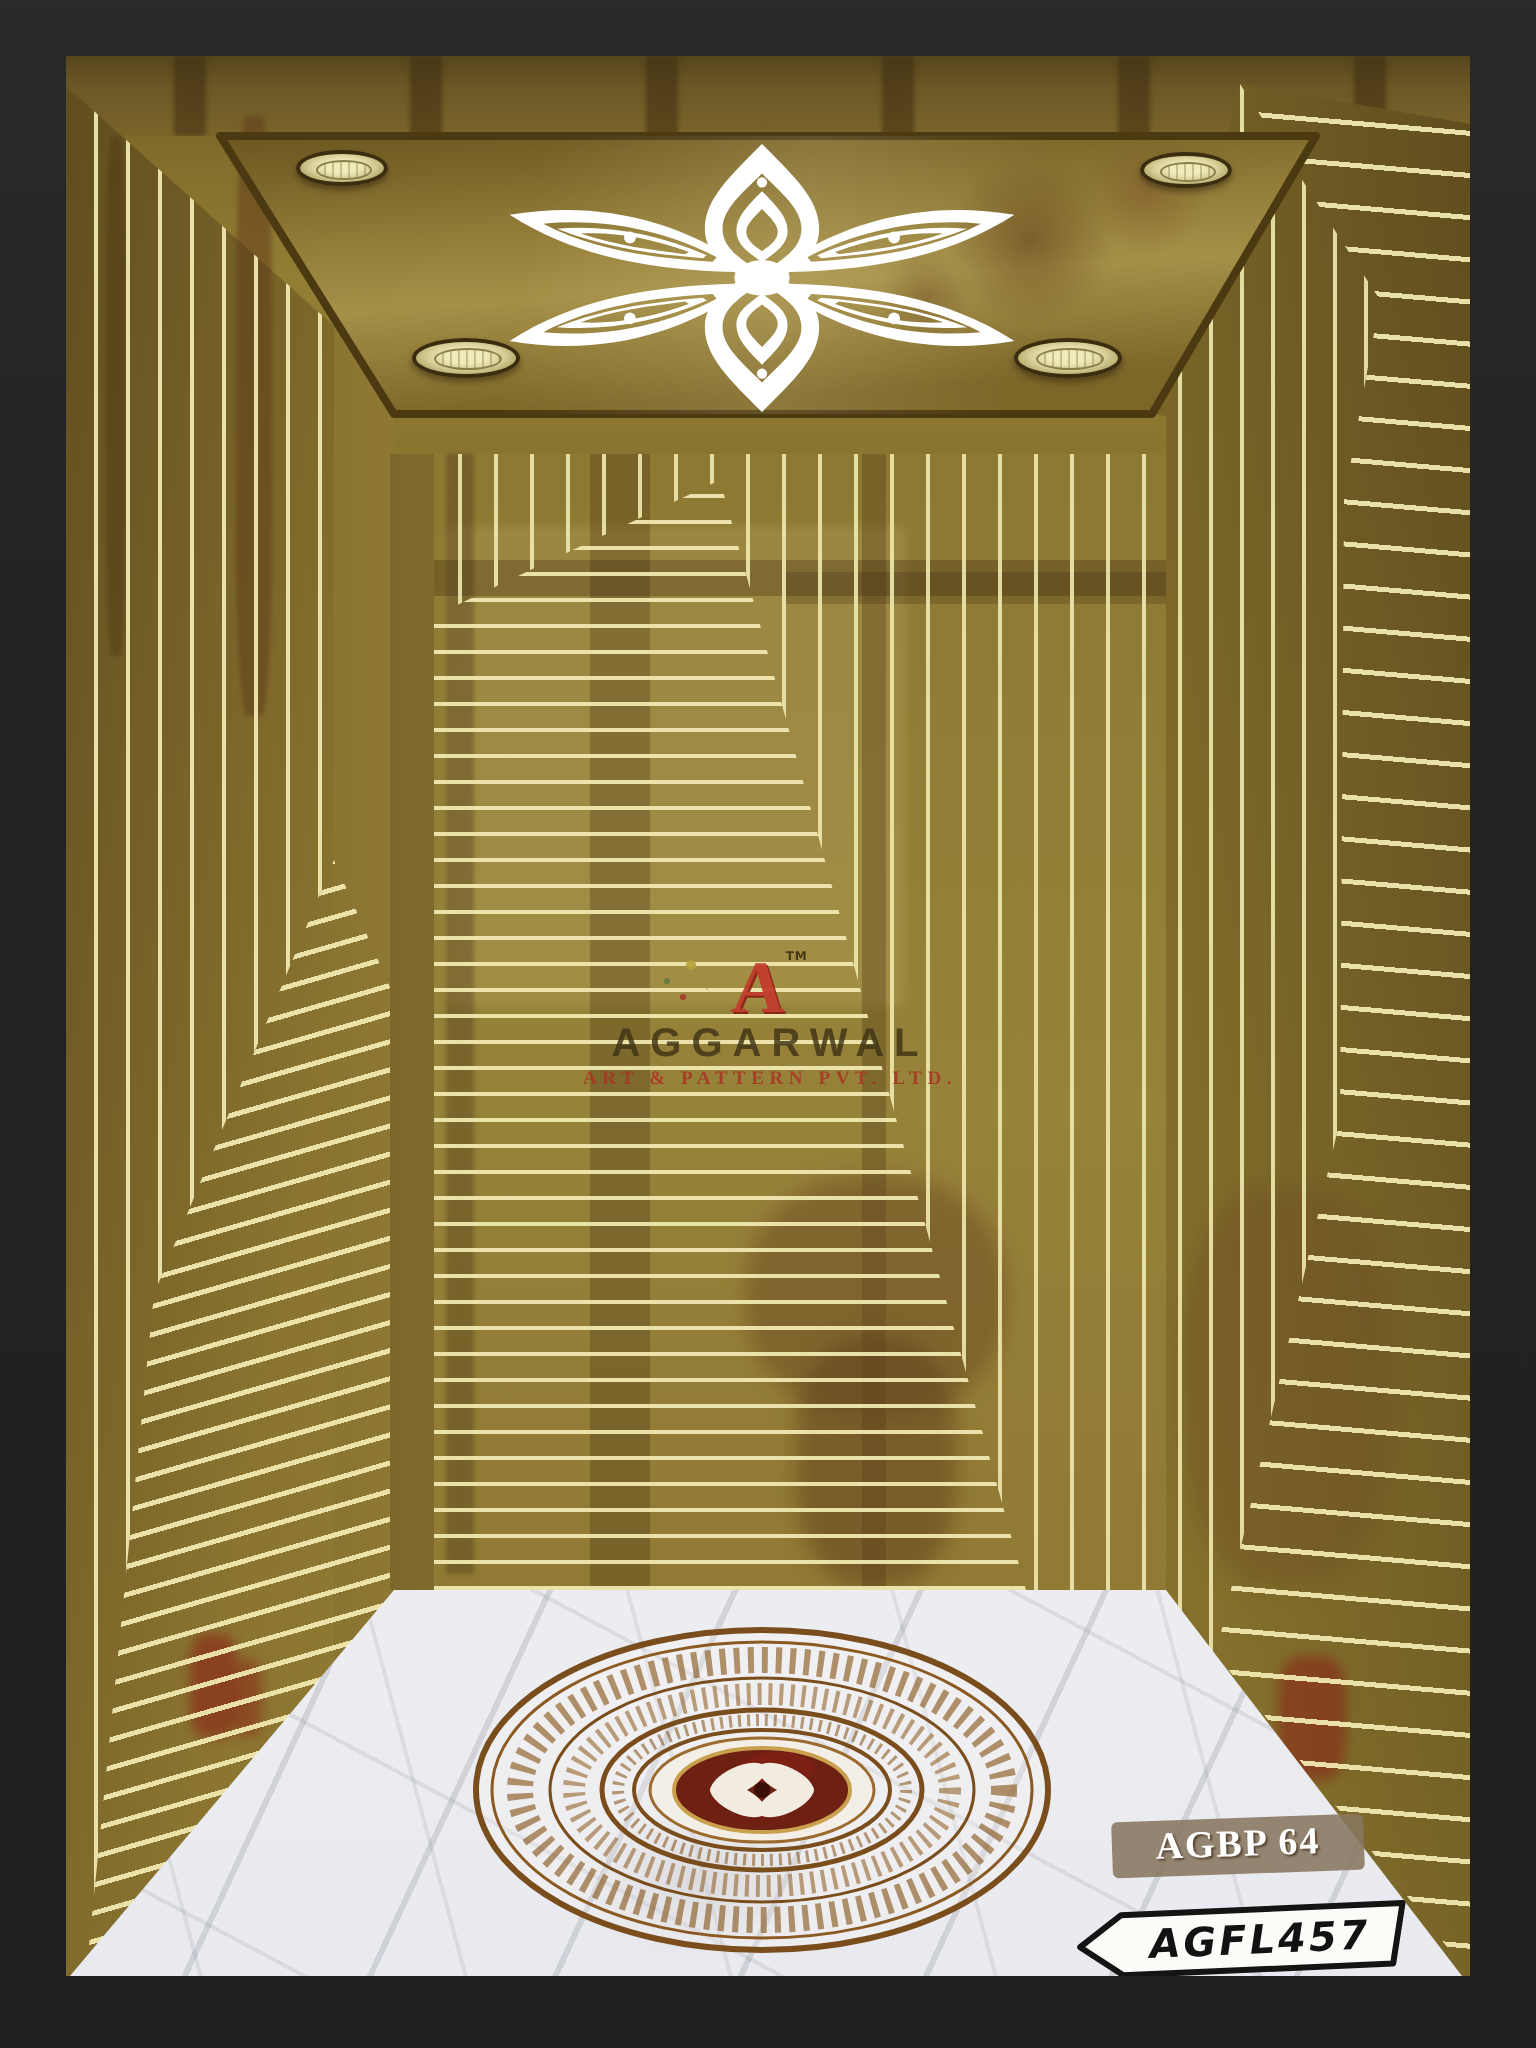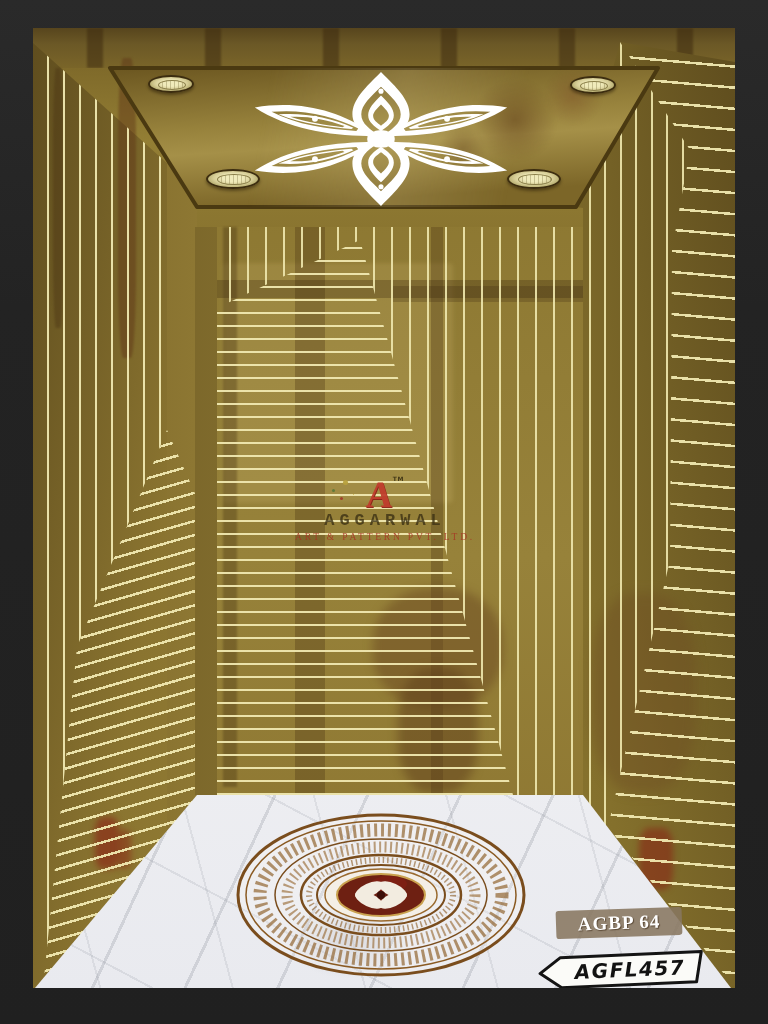--- a/index.html
+++ b/index.html
@@ -87,23 +87,23 @@
 
   
   .watermark{position:absolute;left:232px;top:448px;width:240px;text-align:center;
     opacity:.92;line-height:1.05;}
   .wm-logo-row{position:relative;height:36px;}
   .wm-a{font-family:"Liberation Serif",serif;font-weight:bold;font-size:37px;
     color:#c13a2c;text-shadow:1px 1px 0 #8a1f14;display:inline-block;transform:skewX(-4deg);}
   .wm-tm{font-size:6px;color:#3c3214;vertical-align:top;font-weight:bold;letter-spacing:.5px;}
   .wm-sparkle{position:absolute;left:78px;top:4px;width:5px;height:5px;border-radius:50%;
     background:#b8a13c;box-shadow:-12px 8px 0 -1px #5d7a3a,-4px 16px 0 -1px #a33b2a,8px 12px 0 -2px #c9b04a;}
-  .wm-name{font-family:Liberation Mono, monospace;font-weight:bold;font-size:17px;
+  .wm-name{font-family:Liberation Sans, sans-serif;font-weight:bold;font-size:20px;
     letter-spacing:5px;color:rgba(62,50,20,.88);}
-  .wm-sub{font-family:"Liberation Serif",serif;font-weight:normal;font-size:9.5px;
+  .wm-sub{font-family:"Liberation Serif",serif;font-weight:bold;font-size:9.5px;
     letter-spacing:2.8px;color:rgba(168,52,36,.92);margin-top:3px;}
 
   .code-box{position:absolute;left:523px;top:881px;width:126px;height:28px;
     background:rgba(136,118,96,.88);border-radius:3px;transform:rotate(-2deg);
     display:flex;align-items:center;justify-content:center;
     font-family:"Liberation Serif",serif;font-weight:bold;font-size:19px;color:#ffffff;
     text-shadow:1px 1px 1px rgba(60,40,20,.65);letter-spacing:1px;}
   .plate{position:absolute;left:504px;top:924px;width:170px;height:36px;transform:rotate(-2.5deg);}
   .plate text{font-family:"DejaVu Sans",sans-serif;font-weight:bold;font-style:italic;
     font-size:20px;letter-spacing:1.5px;fill:#121212;}

